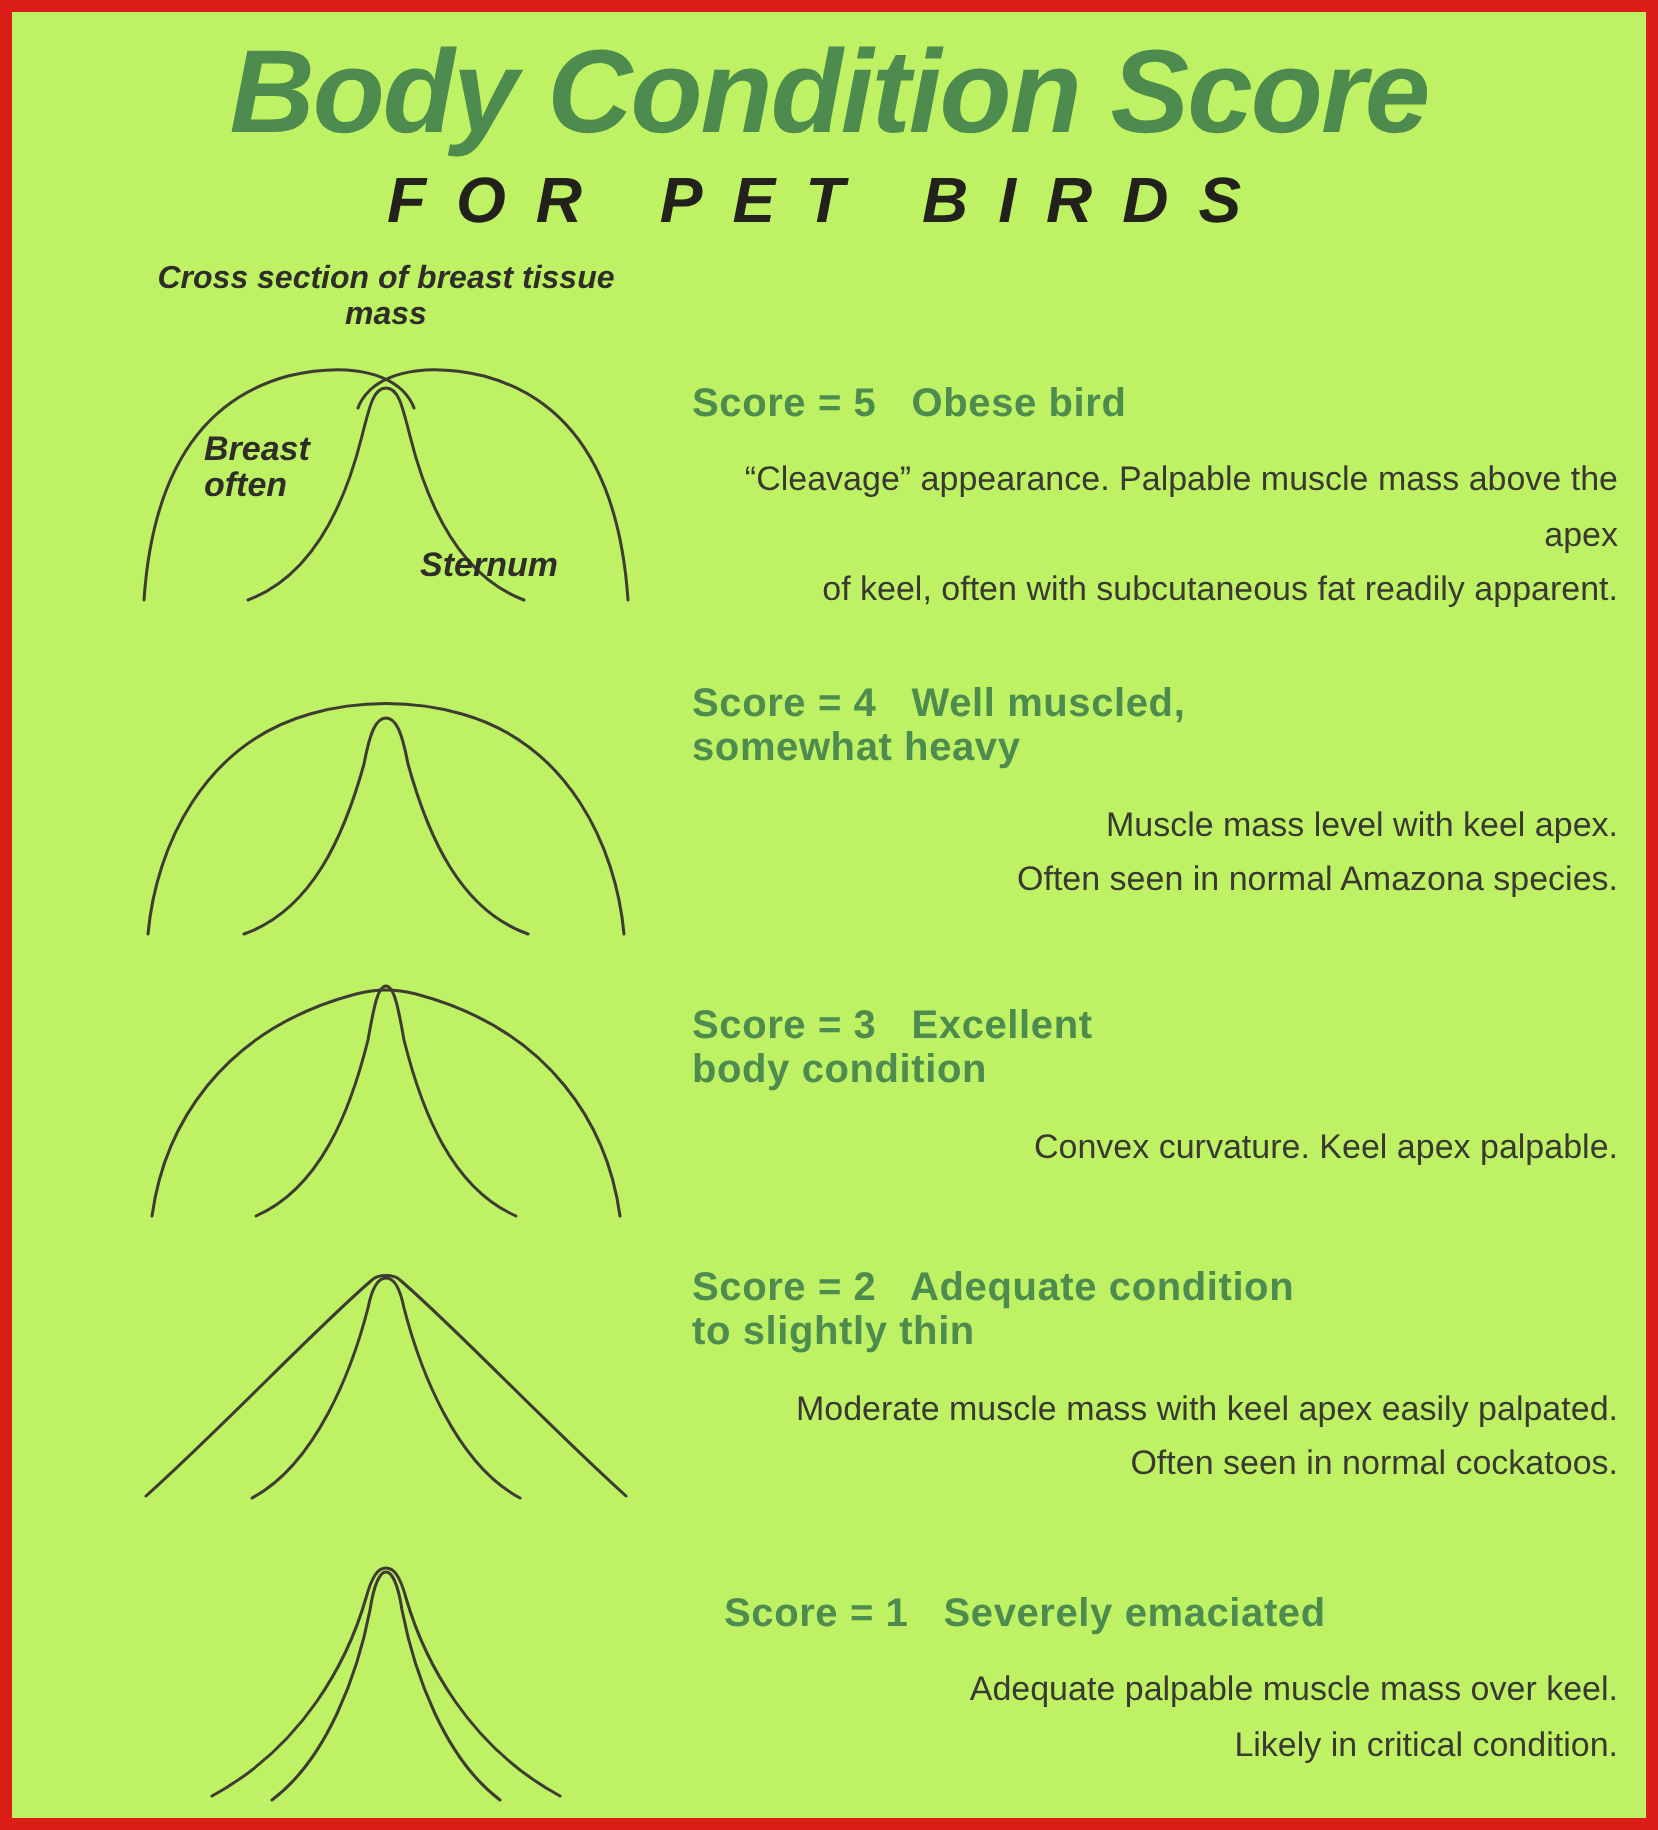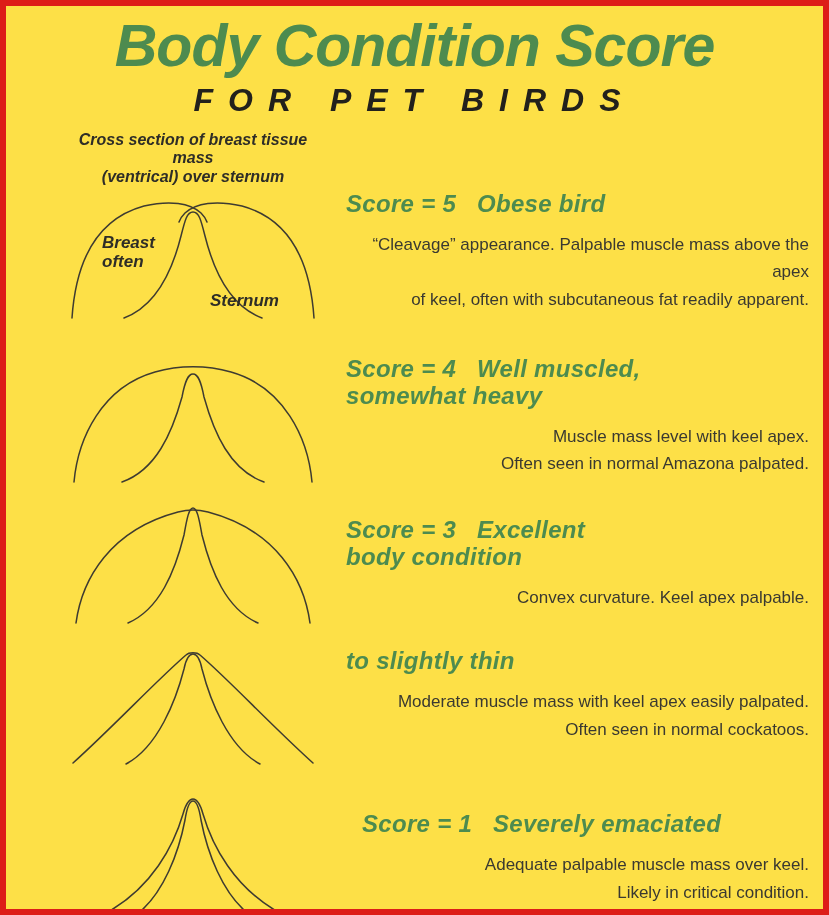--- a/index.html
+++ b/index.html
@@ -1,19 +1,19 @@
 <!DOCTYPE html>
 <html><head>
 <meta charset="utf-8">
 <style>
   html,body{margin:0;padding:0;background:#ffffff;}
   .page{
     width:829px;height:915px;box-sizing:border-box;
     border:6px solid #dd1d18;
-    background:#fde047;
+    background:#bef264;
     font-family:"Liberation Sans", sans-serif;
     overflow:hidden;
     position:relative;
   }
   
   .header{padding-top:10px;text-align:center;}
   .title{
     color:#4d8b4f;
     font-size:59px;
     font-weight:bold;
@@ -45,21 +45,21 @@
   .dlabel{
     position:absolute;
     font-size:17px;font-weight:bold;font-style:italic;
     color:#2e2d27;line-height:1.1;
   }
   .lbl-breast{left:44px;top:46px;}
   .lbl-sternum{left:106px;top:104px;margin-left:46px;}
   
   .score-heading{
     color:#4d8b4f;
-    font-size:24px;font-weight:bold;font-style:italic;
+    font-size:20px;font-weight:bold;
     line-height:1.12;letter-spacing:0.3px;
   }
   .hl{white-space:pre-wrap;}
   .desc{margin-top:13px;text-align:right;}
   .dl{
     color:#3a3931;font-size:17px;line-height:1.62;white-space:pre-wrap;
   }
   
   .t5{padding-top:66px;}
   .t4{padding-top:4px;}
@@ -80,21 +80,20 @@
 
   <div class="header">
     <div class="title">Body Condition Score</div>
     <div class="subtitle">FOR PET BIRDS</div>
   </div>
 
   <div class="row m5">
     <div class="col-diagram">
       <div class="caption">
         <div>Cross section of breast tissue mass</div>
-        <div>(ventrical) over sternum</div>
       </div>
       <div class="svg-wrap">
         <svg width="270" height="136" viewBox="0 0 270 136">
           <path class="curve" d="M 14 130 C 17 86, 31 33, 86 18 C 112 12, 132 15, 143 25 C 146 28, 148 31, 149 34"></path>
           <path class="curve" d="M 256 130 C 253 86, 239 33, 184 18 C 158 12, 138 15, 127 25 C 124 28, 122 31, 121 34"></path>
           <path class="curve" d="M 66 130 C 98 118, 114 84, 123 48 C 127 32, 129 24, 135 24 C 141 24, 143 32, 147 48 C 156 84, 172 118, 204 130"></path>
         </svg>
         <div class="dlabel lbl-breast">
           <div>Breast</div>
           <div>often</div>
@@ -123,21 +122,21 @@
         </svg>
       </div>
     </div>
     <div class="col-text t4">
       <div class="score-heading">
         <div class="hl">Score = 4   Well muscled,</div>
         <div class="hl">somewhat heavy</div>
       </div>
       <div class="desc">
         <div class="dl">Muscle mass level with keel apex.</div>
-        <div class="dl">Often seen in normal Amazona palpated.</div>
+        <div class="dl">Often seen in normal Amazona species.</div>
       </div>
     </div>
   </div>
 
   <div class="row m3">
     <div class="col-diagram">
       <div class="svg-wrap">
         <svg width="270" height="136" viewBox="0 0 270 136">
           <path class="curve" d="M 18 130 C 24 86, 52 37, 120 19 C 126 17.5, 131 17, 135 17 C 139 17, 144 17.5, 150 19 C 218 37, 246 86, 252 130"></path>
           <path class="curve" d="M 70 130 C 102 116, 117 78, 126 42 C 129 25, 131 15, 135 15 C 139 15, 141 25, 144 42 C 153 78, 168 116, 200 130"></path>
@@ -160,20 +159,21 @@
     <div class="col-diagram">
       <div class="svg-wrap">
         <svg width="270" height="136" viewBox="0 0 270 136">
           <path class="curve" d="M 15 129 C 55 93, 100 45, 128 21 C 131 18, 139 18, 142 21 C 170 45, 215 93, 255 129"></path>
           <path class="curve" d="M 68 130 C 100 113, 118 66, 126 35 C 128 25, 131 20, 135 20 C 139 20, 142 25, 144 35 C 152 66, 170 113, 202 130"></path>
         </svg>
       </div>
     </div>
     <div class="col-text t2">
       <div class="score-heading">
+        <div class="hl">Score = 2   Adequate condition</div>
         <div class="hl">to slightly thin</div>
       </div>
       <div class="desc">
         <div class="dl">Moderate muscle mass with keel apex easily palpated.</div>
         <div class="dl">Often seen in normal cockatoos.</div>
       </div>
     </div>
   </div>
 
   <div class="row m1">

